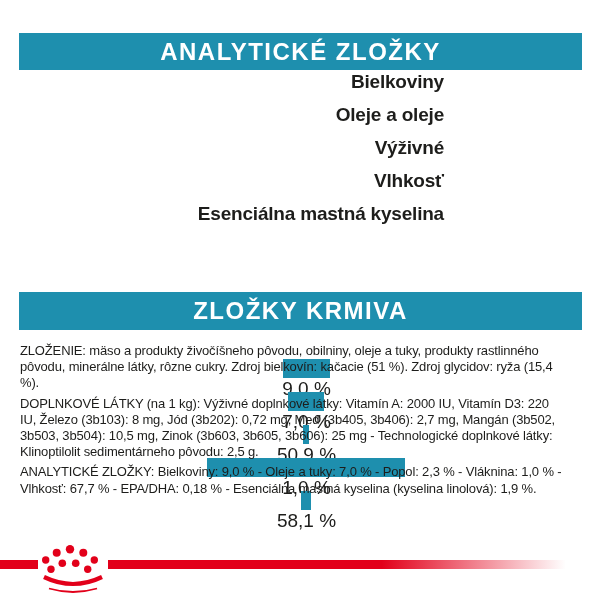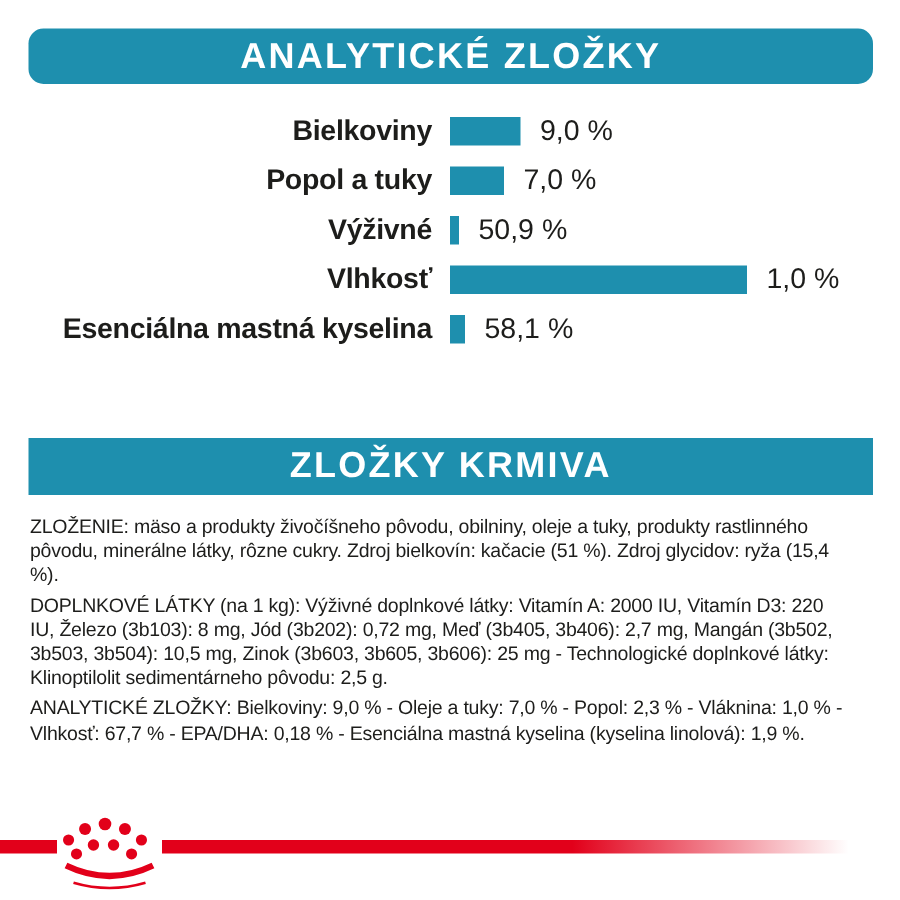--- a/index.html
+++ b/index.html
@@ -10,30 +10,30 @@
     position:relative;overflow:hidden;
   }
   .page{position:absolute;inset:0;width:600px;height:600px;background:#fff;}
 
   
   .band{
     position:absolute;left:19px;width:563px;height:37px;
     background:var(--teal,#1e8fae);
     display:flex;align-items:center;justify-content:center;
   }
-  .band1{top:19px;border-radius:10px;}
+  .band1{top:33px;}
   .band2{top:292px;height:38px;}
   .band .band-title{
     color:#ffffff;font-size:24px;font-weight:bold;letter-spacing:1.5px;
     white-space:nowrap;
   }
 
   
   .chart{position:absolute;left:0;top:71px;width:600px;}
-  .crow{display:flex;align-items:center;height:33px;}
+  .crow{display:flex;align-items:center;height:33px;flex-direction:column;}
   .clabel{
     width:288px;flex:0 0 288px;text-align:right;
     font-size:19px;font-weight:bold;letter-spacing:-0.2px;
     white-space:nowrap;
   }
   .cbar{
     display:block;height:19px;margin-left:12px;
     background:var(--teal,#1e8fae);
     flex:0 0 auto;
   }
@@ -68,21 +68,21 @@
     <span class="band-title">ANALYTICKÉ ZLOŽKY</span>
   </div>
 
   <div class="chart">
     <div class="crow">
       <span class="clabel">Bielkoviny</span>
       <span class="cbar" style="width: 47px; background: rgb(30, 143, 174);"></span>
       <span class="cvalue">9,0 %</span>
     </div>
     <div class="crow">
-      <span class="clabel">Popol a tuky</span>
+      <span class="clabel">Oleje a oleje</span>
       <span class="cbar" style="width: 36px; background: rgb(30, 143, 174);"></span>
       <span class="cvalue">7,0 %</span>
     </div>
     <div class="crow">
       <span class="clabel">Výživné</span>
       <span class="cbar" style="width: 6px; background: rgb(30, 143, 174);"></span>
       <span class="cvalue">50,9 %</span>
     </div>
     <div class="crow">
       <span class="clabel">Vlhkosť</span>

